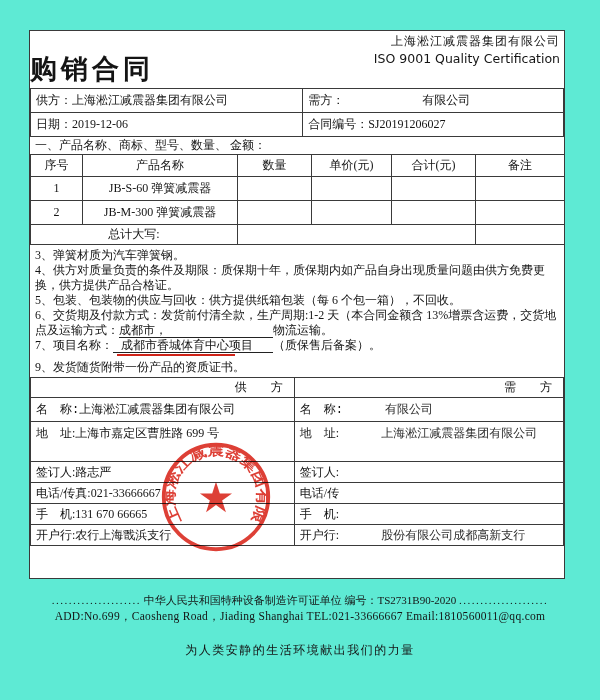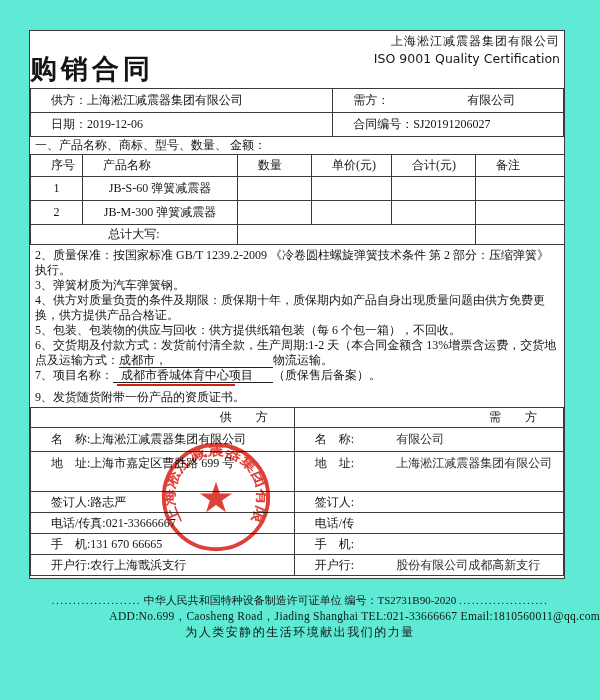--- a/index.html
+++ b/index.html
@@ -17,57 +17,57 @@
   .hd{position:relative;height:57px;}
   .corp-block{position:absolute;top:2px;right:4px;text-align:right;}
   .corp-name{font-size:12px;letter-spacing:1px;}
   .iso-line{font-family:"DejaVu Sans","Liberation Sans",sans-serif;font-size:12.5px;margin-top:1px;}
   .doc-title{
     position:absolute;left:0;right:0;bottom:1px;text-align:left;
     font-size:27px;font-weight:bold;letter-spacing:4px;
   }
   
   table.t{width:100%;border-collapse:collapse;table-layout:fixed;}
-  table.t td,table.t th{border:1px solid #3a3a3a;padding:1px 20px;font-size:12px;font-weight:normal;overflow:hidden;white-space:nowrap;}
+  table.t td,table.t th{border:1px solid #3a3a3a;padding:1px 5px;font-size:12px;font-weight:normal;overflow:hidden;white-space:nowrap;}
   
   .info td{height:21px;}
   .indent-lg{margin-left:78px;}
   
   .sec-head{font-size:12px;padding:2px 2px 1px 5px;height:14px;line-height:13px;}
   
-  .prod th{text-align:left;height:19px;}
+  .prod th{text-align:center;height:19px;}
   .prod td{text-align:center;}
   .prod .r{height:24px;}
   .prod .tot{height:19px;text-align:center;}
   
   .clauses{padding:3px 5px 2px 5px;font-size:12px;line-height:15px;}
   .clauses p{margin:0;}
   .gap{height:7px;}
   .u6{border-bottom:1px solid #222;}
   .blank6{display:inline-block;width:106px;height:11px;border-bottom:1px solid #222;vertical-align:bottom;}
   .u7{display:inline-block;border-bottom:1px solid #222;padding:0 20px 0 8px;position:relative;line-height:14px;}
   .u7::after{content:"";position:absolute;left:4px;bottom:-4px;width:74%;height:2px;background:#cf2318;}
   
   .parties th{text-align:right;height:16px;font-weight:normal;letter-spacing:6px;}
   .parties td{height:18px;}
-  .parties .r-name td{height:21px;}
+  .parties .r-name td{height:21px;font-family:Liberation Mono, monospace;}
   .parties .r-addr td{height:35px;vertical-align:top;padding-top:3px;}
   .rv-indent{margin-left:42px;}
   .redacted{color:#2c2c2c;filter:blur(0.3px);}
   
   .seal{
     position:absolute;left:159px;top:440px;width:114px;height:114px;
     opacity:0.88;mix-blend-mode:multiply;pointer-events:none;
   }
   
   .footer{position:absolute;left:0;top:593px;width:600px;text-align:center;}
   .lic-line{font-size:11px;white-space:nowrap;}
   .lic-dots{letter-spacing:1.5px;}
-  .addr-line{font-size:11.5px;margin-top:1px;letter-spacing:0.3px;text-align:right;}
-  .slogan{font-size:12px;margin-top:0;letter-spacing:1.5px;}
+  .addr-line{font-size:11.5px;margin-top:1px;letter-spacing:0.3px;}
+  .slogan{font-size:12px;margin-top:18px;letter-spacing:1.5px;}
 </style>
 </head>
 <body>
 
 <div class="page">
   <div class="outer">
 
     <div class="hd">
       <div class="corp-block">
         <div class="corp-name">上海淞江减震器集团有限公司</div>
@@ -131,21 +131,20 @@
       </tr>
       <tr class="tot">
         <td colspan="2">总计大写:</td>
         <td colspan="3"></td>
         <td></td>
       </tr>
     </tbody>
       </table>
 
     <div class="clauses">
-      <p>2、质量保准：按国家标准 GB/T 1239.2-2009 《冷卷圆柱螺旋弹簧技术条件 第 2 部分：压缩弹簧》执行。</p>
       <p>3、弹簧材质为汽车弹簧钢。</p>
       <p>4、供方对质量负责的条件及期限：质保期十年，质保期内如产品自身出现质量问题由供方免费更换，供方提供产品合格证。</p>
       <p>5、包装、包装物的供应与回收：供方提供纸箱包装（每 6 个包一箱），不回收。</p>
       <p><span>6、交货期及付款方式：发货前付清全款，生产周期:1-2 天（本合同金额含 13%增票含运费，交货地点及运输方式：</span><span class="u6">成都市，</span><span class="blank6"></span><span>物流运输。</span></p>
       <p><span>7、项目名称：</span><span class="u7"><span>成都市香城体育中心项目</span></span><span>（质保售后备案）。</span></p>
       <div class="gap"></div>
       <p>9、发货随货附带一份产品的资质证书。</p>
     </div>
 
     <table class="t parties">

